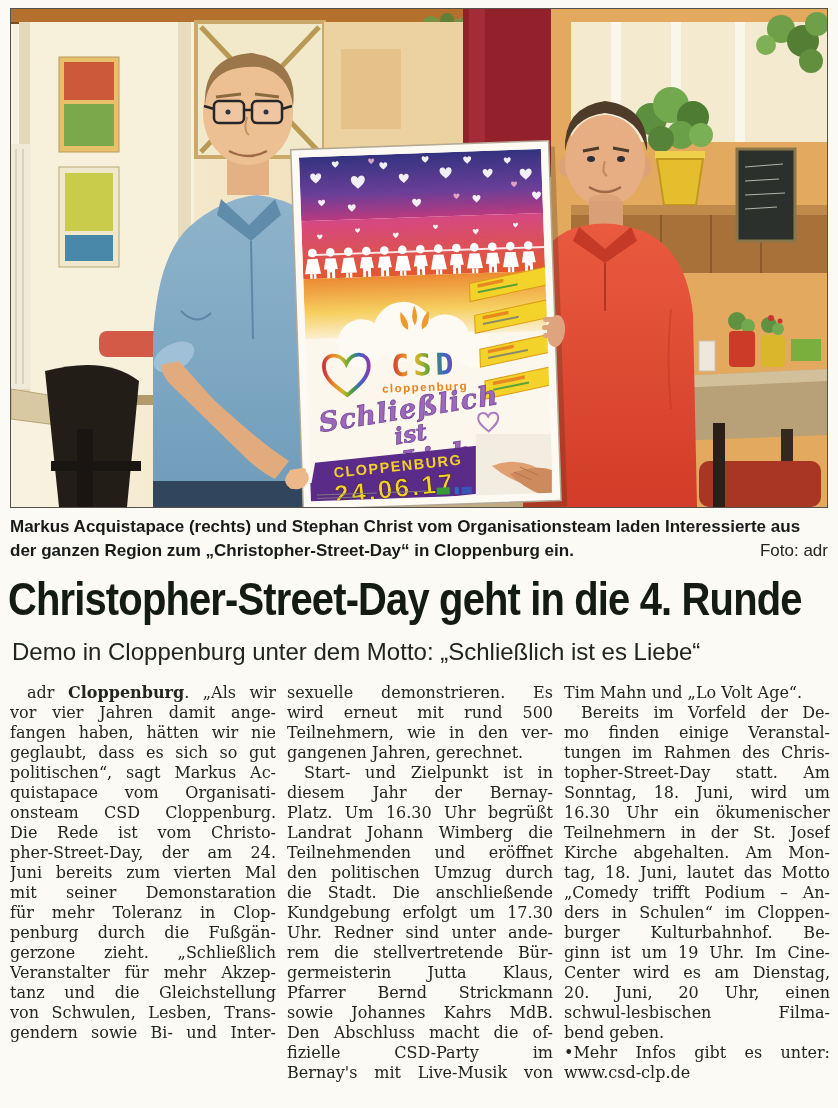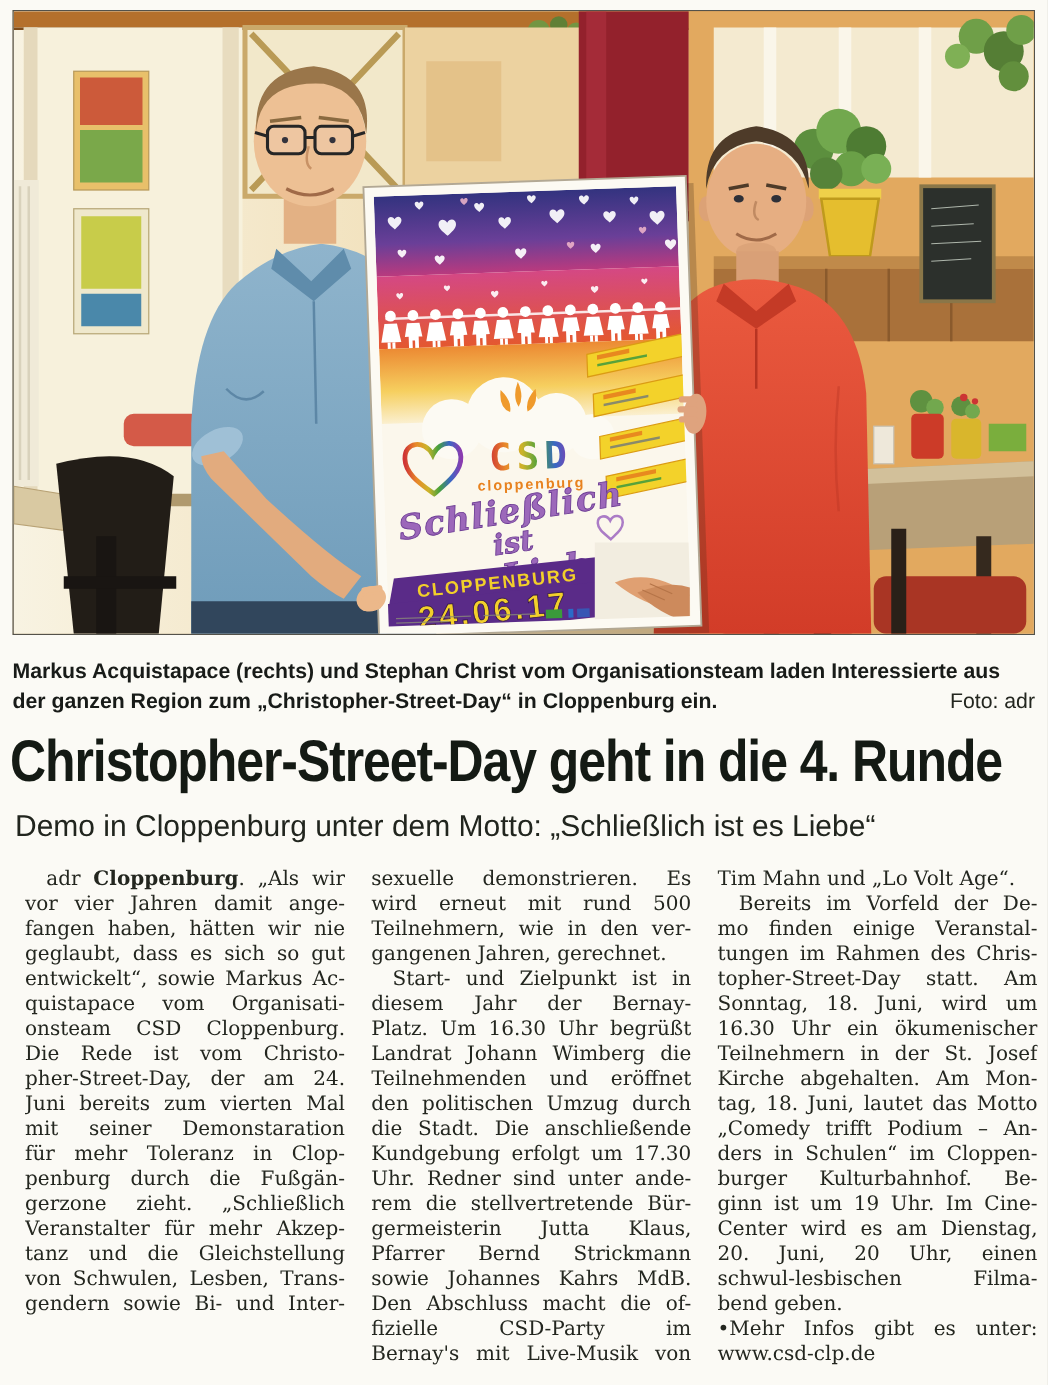--- a/index.html
+++ b/index.html
@@ -1,31 +1,31 @@
 <!DOCTYPE html>
 <html><head>
 <meta charset="utf-8">
 <style>
   html,body{margin:0;padding:0;background:#e8e6e0;}
   .sheet{width:838px;height:1108px;background:#fbfaf5;position:relative;overflow:hidden;
          font-family:"Liberation Sans",sans-serif;color:#1d201c;}
   .photo{margin:8px 8px 0 10px;width:818px;height:500px;border:1px solid #54524a;
          box-sizing:border-box;background:#e9d9b8;}
   .photo svg{display:block;width:100%;height:100%;}
-  .caption{position:relative;margin:17px 10px 0 10px;font-weight:bold;
+  .caption{position:relative;margin:7px 10px 0 10px;font-weight:bold;
            font-size:17px;line-height:24px;color:#181b18;}
   .caption .credit{position:absolute;right:0;bottom:0;font-weight:normal;color:#23261f;}
   .headline{margin:10px 0 0 8px;white-space:nowrap;overflow:hidden;}
   .headline span{display:inline-block;transform:scaleX(.85);transform-origin:0 50%;
                  font-weight:bold;font-size:47px;line-height:52px;letter-spacing:-1px;color:#141a14;}
   .subheadline{margin:12px 0 0 12px;font-size:24px;line-height:30px;font-weight:normal;color:#21251e;}
   .columns{display:flex;margin:16px 8px 0 10px;gap:11px;}
   .col{width:266px;}
   .bl{font-family:"DejaVu Serif","Liberation Serif",serif;font-size:16px;line-height:20px;
-      color:#23261f;text-align:justify;text-align-last:justify;overflow:hidden;height:20px;margin-left:10px;}
+      color:#23261f;text-align:justify;text-align-last:justify;overflow:hidden;height:20px;}
   .bl b{font-weight:bold;}
   .nj{text-align-last:left;}
   .ind{text-indent:17px;}
 </style>
 </head>
 <body>
 
 <div class="sheet">
 
   <figure class="photo" style="margin:8px 8px 0 10px;">
@@ -371,21 +371,21 @@
   </h1>
 
   <h2 class="subheadline">Demo in Cloppenburg unter dem Motto: „Schließlich ist es Liebe“</h2>
 
   <div class="columns">
     <div class="col">
         <div class="bl ind"><span>adr </span><b>Cloppenburg</b><span>. „Als wir</span></div>
         <div class="bl">vor vier Jahren damit ange-</div>
         <div class="bl">fangen haben, hätten wir nie</div>
         <div class="bl">geglaubt, dass es sich so gut</div>
-        <div class="bl">entwickelt“, sowie Markus Ac-</div>
+        <div class="bl">politischen“, sagt Markus Ac-</div>
         <div class="bl">quistapace vom Organisati-</div>
         <div class="bl">onsteam CSD Cloppenburg.</div>
         <div class="bl">Die Rede ist vom Christo-</div>
         <div class="bl">pher-Street-Day, der am 24.</div>
         <div class="bl">Juni bereits zum vierten Mal</div>
         <div class="bl">mit seiner Demonstaration</div>
         <div class="bl">für mehr Toleranz in Clop-</div>
         <div class="bl">penburg durch die Fußgän-</div>
         <div class="bl">gerzone zieht. „Schließlich</div>
         <div class="bl">Veranstalter für mehr Akzep-</div>

